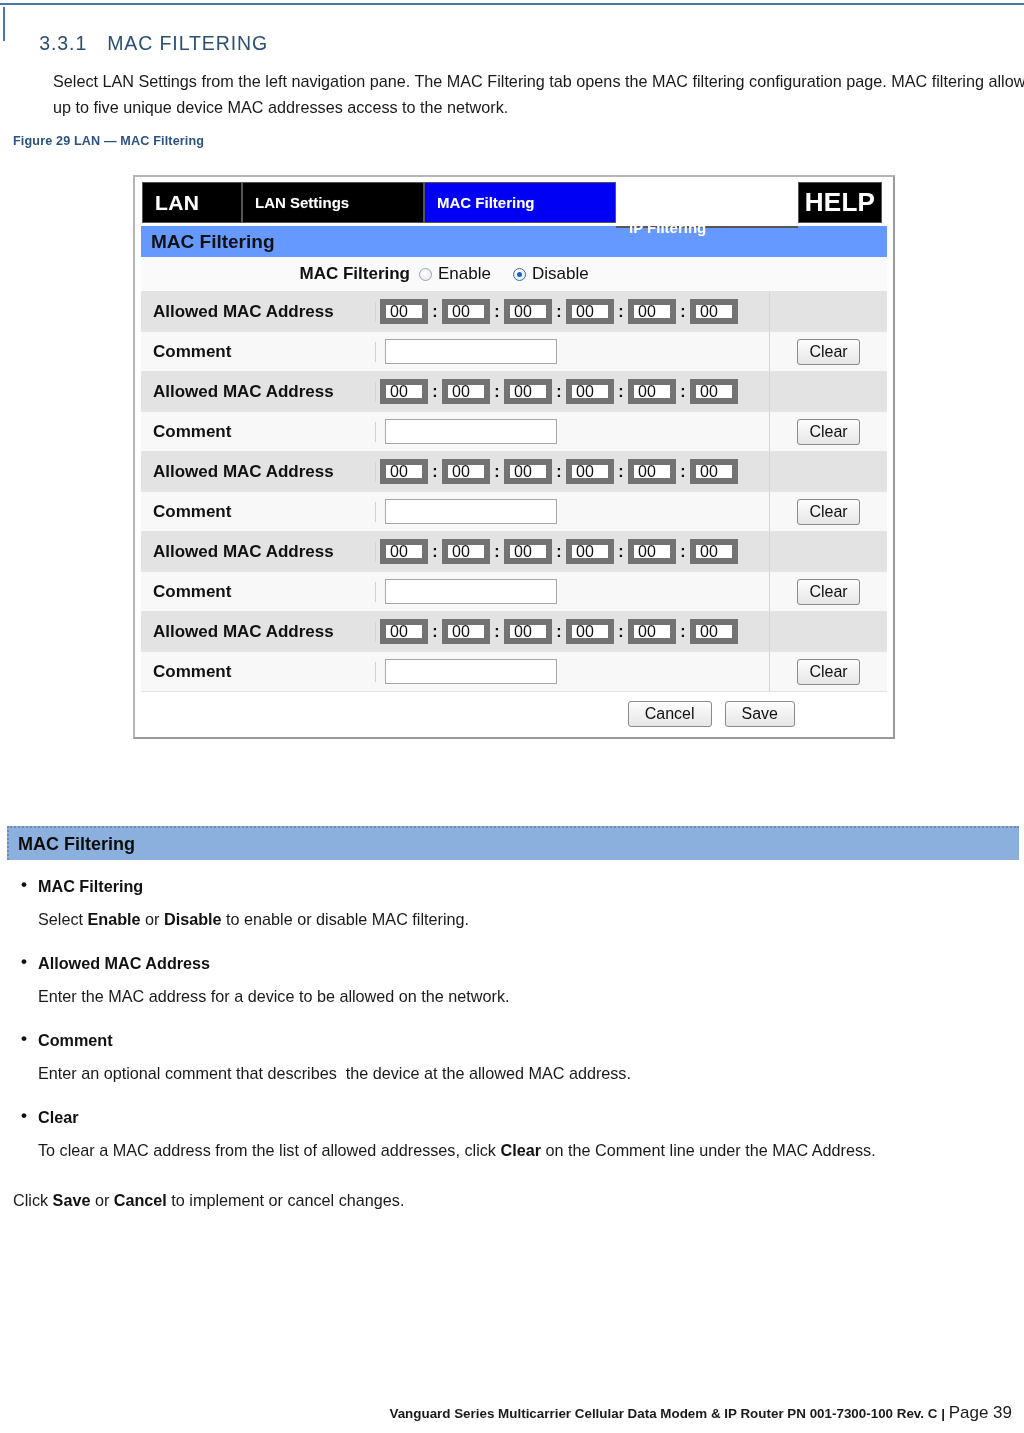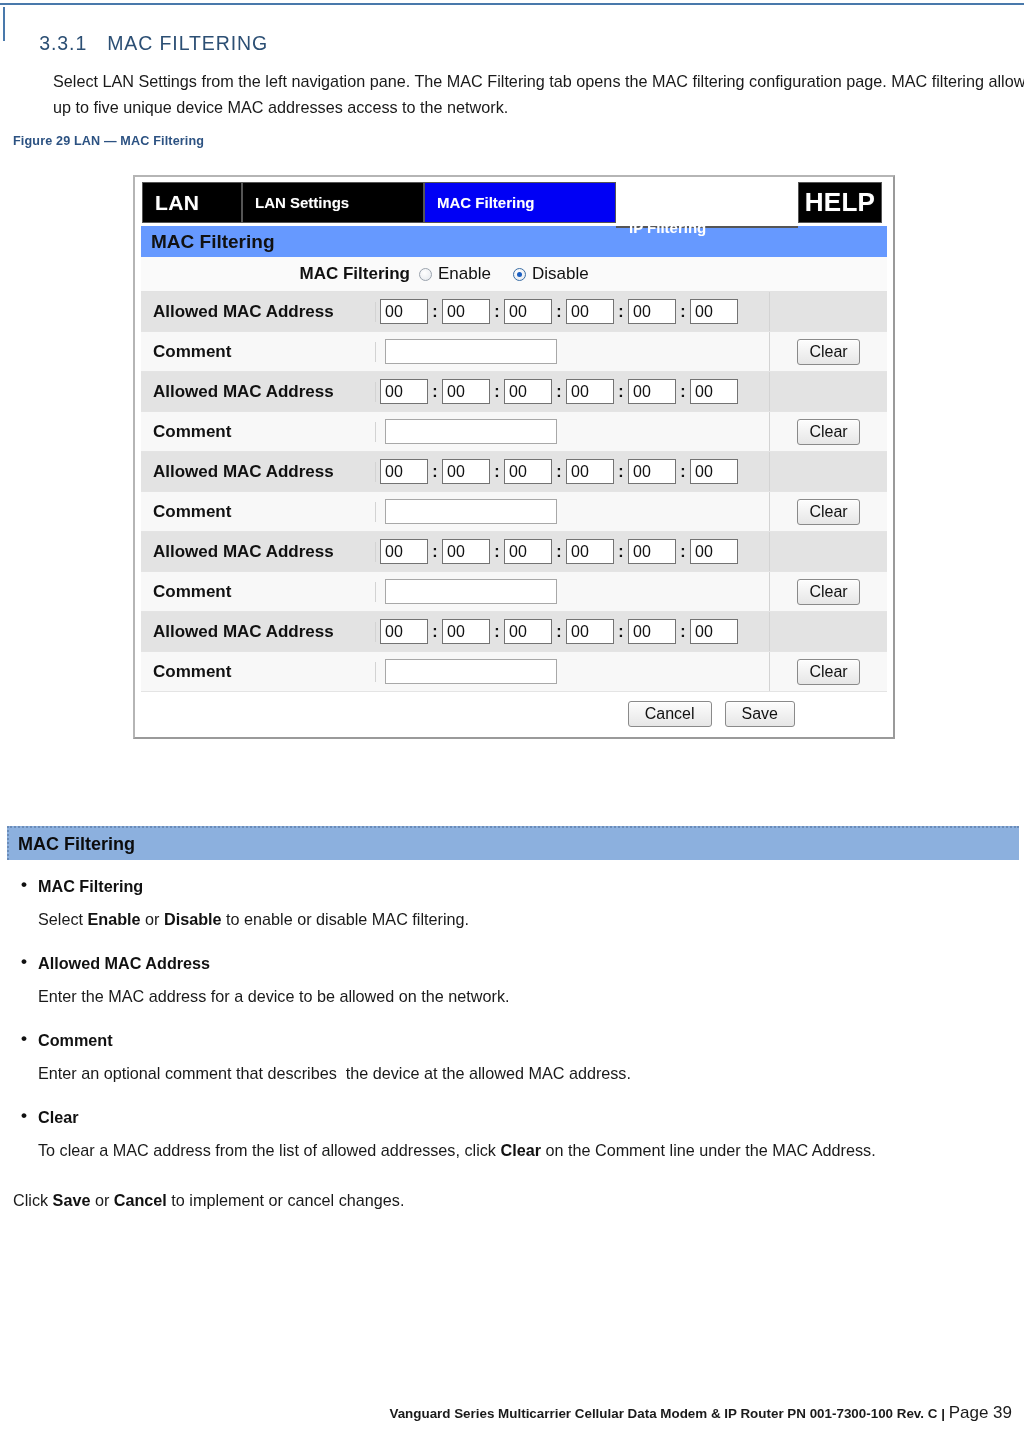--- a/index.html
+++ b/index.html
@@ -188,21 +188,21 @@
   .row-action {
     width: 118px;
     height: 100%;
     display: flex;
     align-items: center;
     justify-content: center;
     border-left: 1px solid #d3d3d3;
   }
   .octet {
     width: 48px; height: 25px;
-    border: 1px solid #737373;
+    border: 6px solid #737373;
     background: #ffffff;
     font-family: "Liberation Sans", sans-serif;
     font-size: 16px;
     color: #111;
     padding-left: 4px;
     display: flex;
     align-items: center;
   }
   .colon {
     width: 14px;

